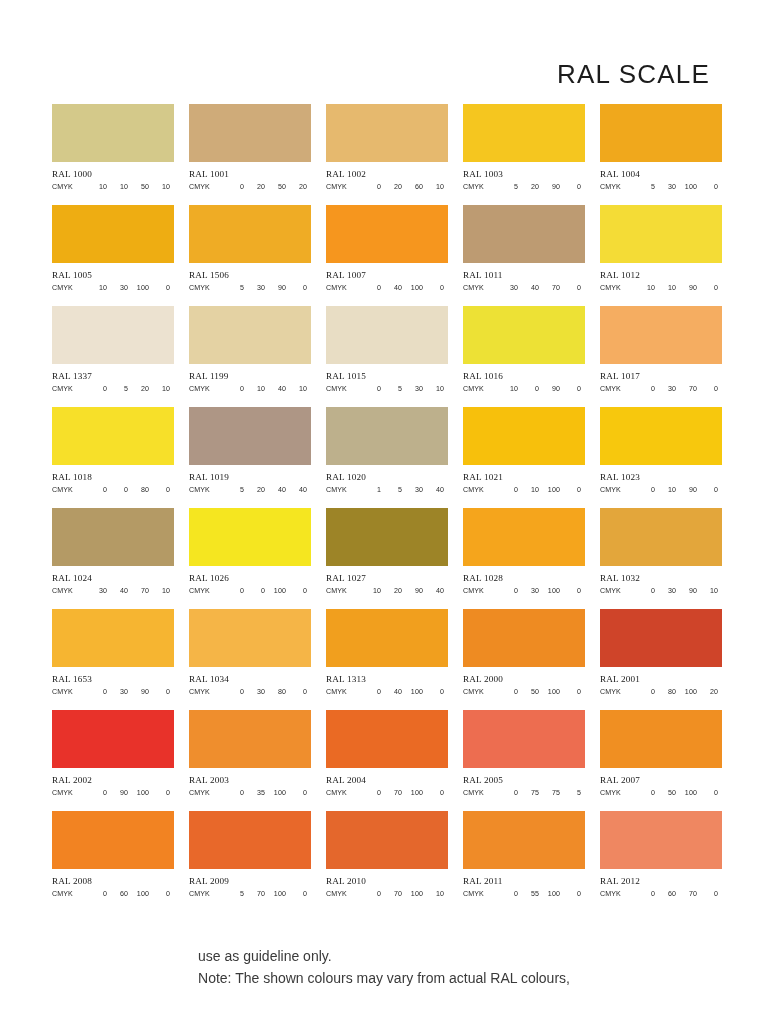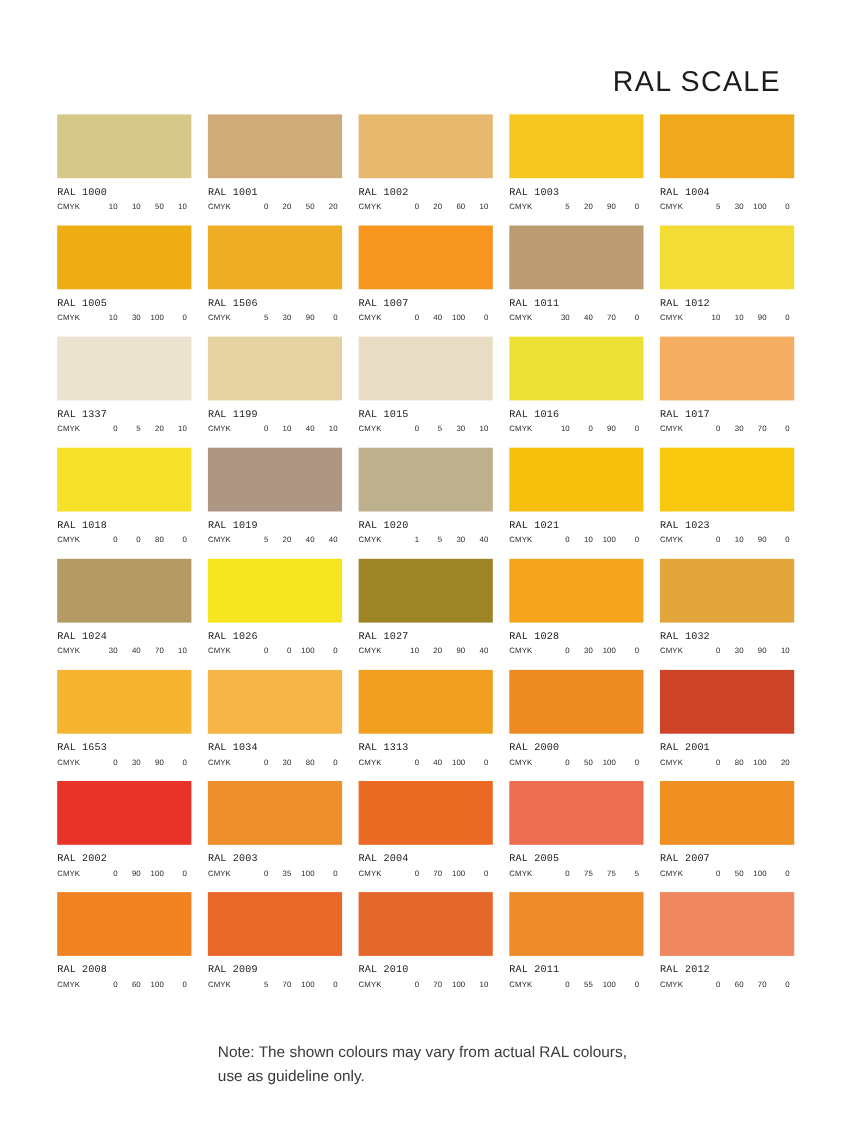--- a/index.html
+++ b/index.html
@@ -63,21 +63,21 @@
     width: 122px;
     height: 58px;
     display: block;
   }
   .ral-name {
     font-size: 9.2px;
     color: #1a1a1a;
     margin-top: 7px;
     letter-spacing: 0.15px;
     white-space: nowrap;
-    font-family: Liberation Mono, monospace;
+    font-family: Liberation Serif, serif;
   }
   .cmyk-line {
     margin-top: 4px;
     display: flex;
     align-items: baseline;
     font-size: 7.1px;
     color: #2a2a2a;
     letter-spacing: 0.1px;
     white-space: nowrap;
     font-family: "Liberation Sans", sans-serif;
@@ -572,18 +572,18 @@
             <span class="cmyk-val">60</span>
             <span class="cmyk-val">70</span>
             <span class="cmyk-val">0</span>
           </div>
         </div>
       </div>
     </div>
 
   <div class="footer">
     <div class="note">
+      <span class="note-line">use as guideline only.</span>
       <span class="note-line">Note: The shown colours may vary from actual RAL colours,</span>
-      <span class="note-line">use as guideline only.</span>
     </div>
   </div>
 
 </div>
 
 </body></html>

